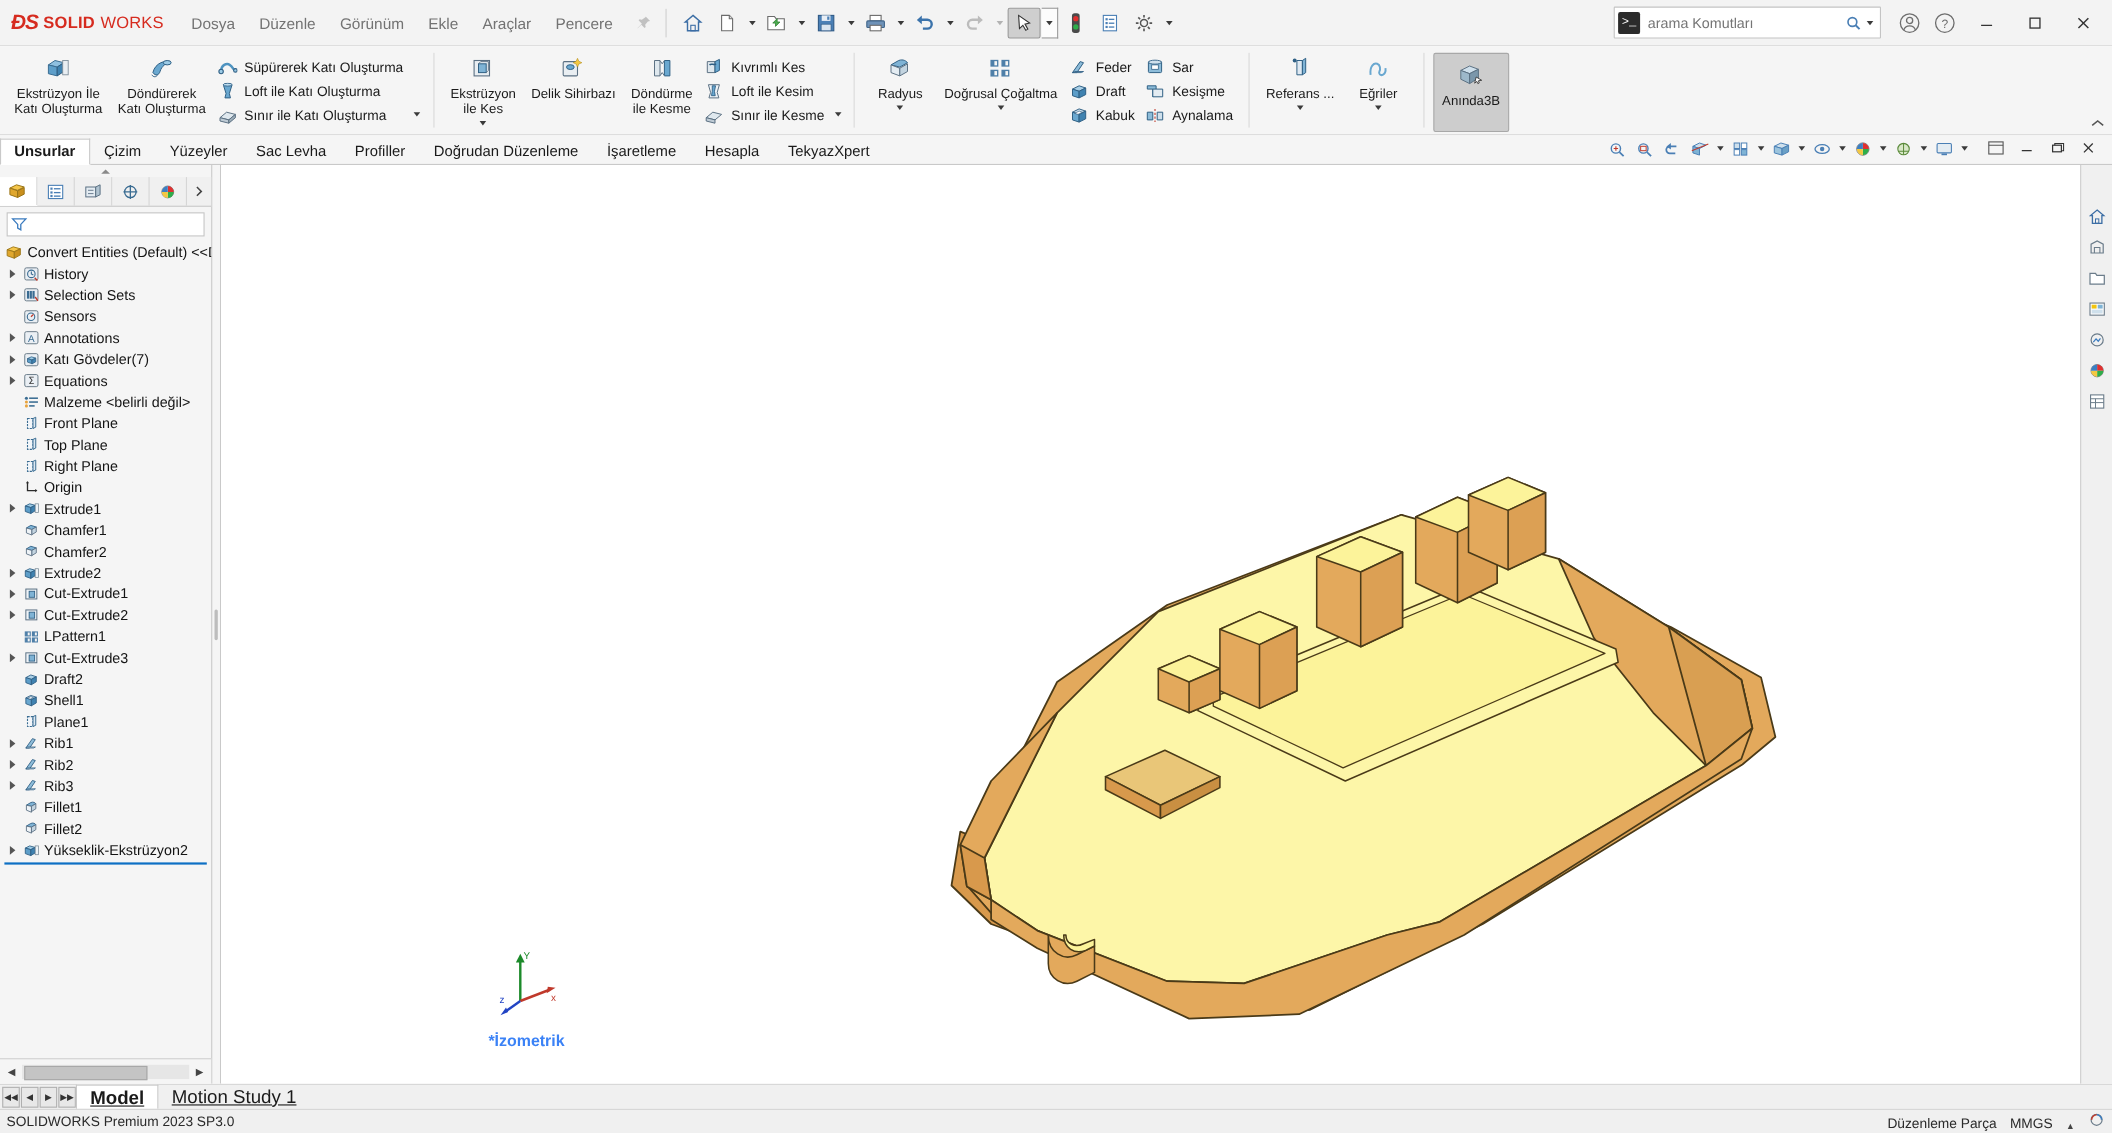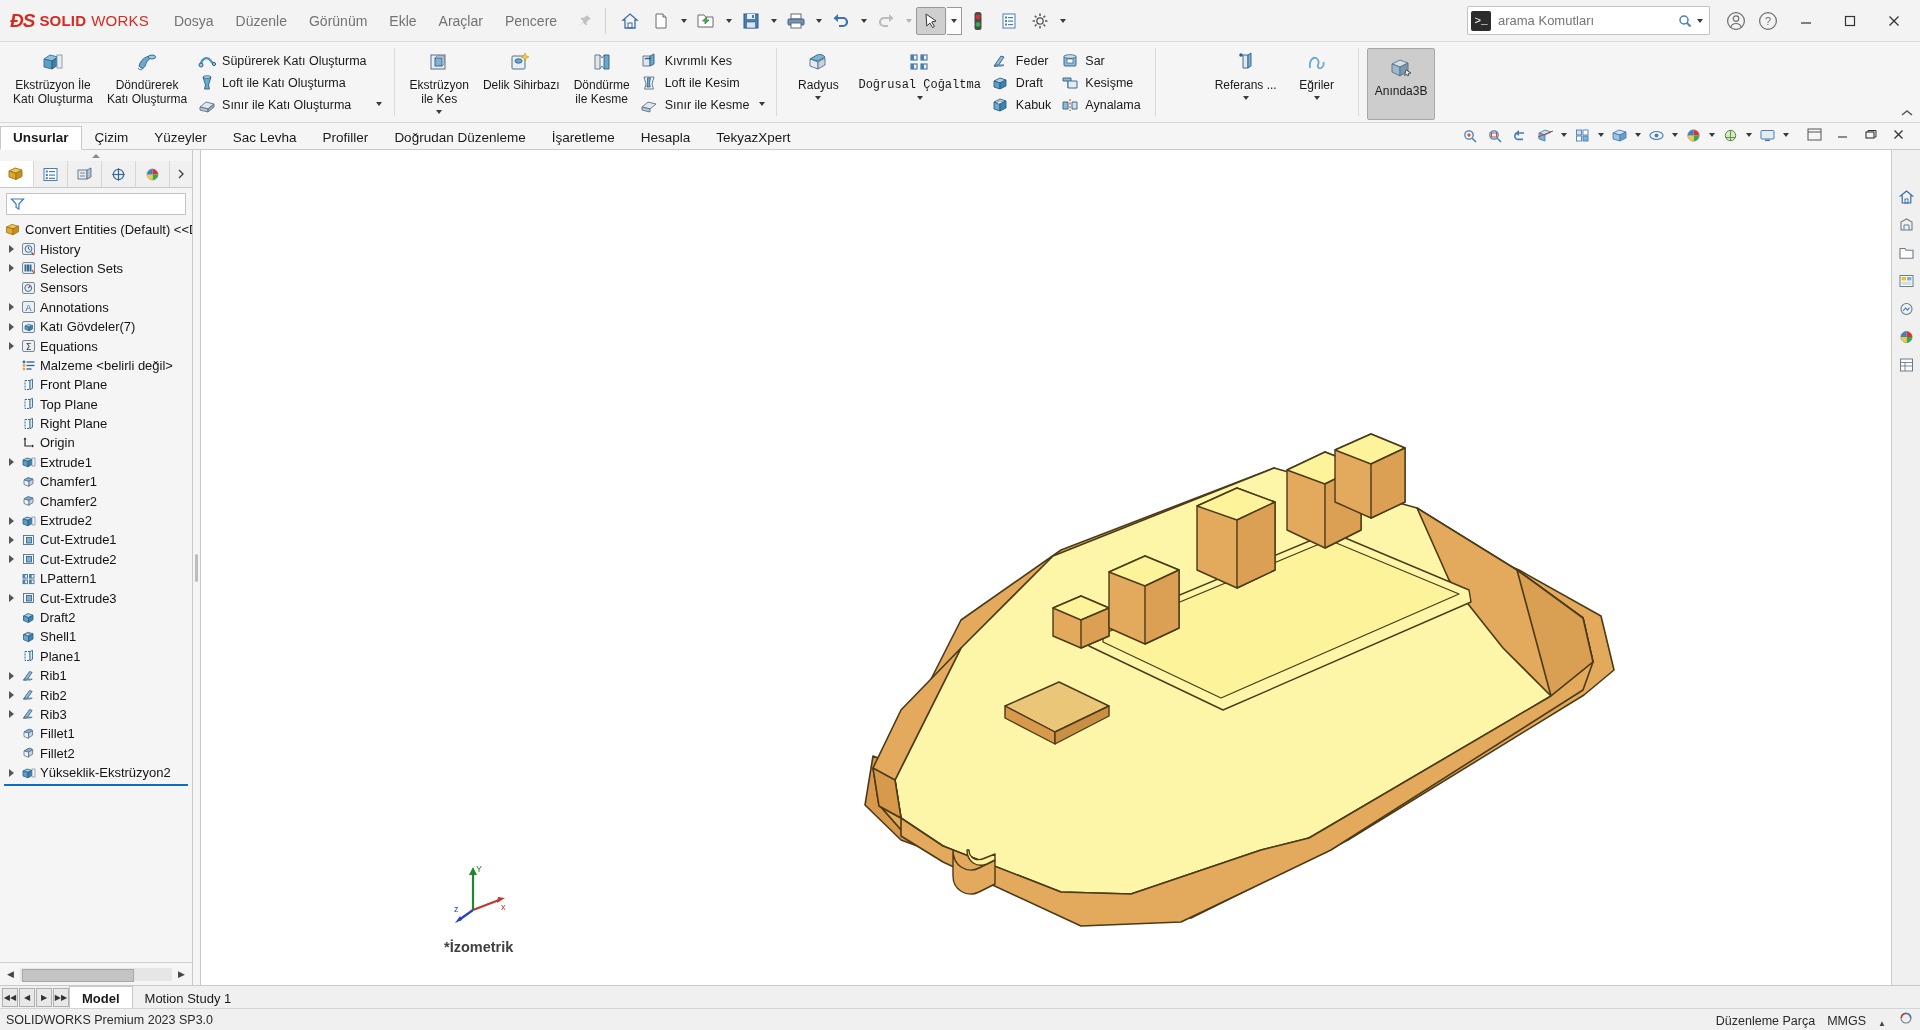--- a/index.html
+++ b/index.html
@@ -105,34 +105,34 @@
   .hscroll{flex:1;height:13px;background:#e6e6e6;margin:0 3px;position:relative;}
   .hscroll .thumb{position:absolute;left:2px;top:1px;height:11px;width:110px;background:#c4c4c4;border:1px solid #a8a8a8;}
   .arrowbtn{width:13px;height:15px;display:flex;align-items:center;justify-content:center;font-size:9px;color:#444;}
   .splitter{width:7px;background:#f5f5f5;border-right:1px solid #c9c9c9;display:flex;align-items:center;
             justify-content:center;flex:none;}
   .splitter .dots{width:3px;height:28px;background:#bdbdbd;border-radius:2px;}
 
   
   .graphics{flex:1;position:relative;background:#ffffff;overflow:hidden;}
   .triad{position:absolute;left:252px;bottom:58px;}
-  .viewlabel{position:absolute;left:243px;bottom:30px;font-size:14.5px;color:#404040;font-weight:bold;}
+  .viewlabel{position:absolute;left:243px;bottom:30px;font-size:14.5px;color:#3b82f6;font-weight:bold;}
   .modelsvg{position:absolute;left:0;top:0;}
 
   
   .righttb{width:28px;background:#f0f0f0;border-left:1px solid #c9c9c9;display:flex;flex-direction:column;
            align-items:center;padding-top:34px;gap:2px;flex:none;}
   .rtb{width:24px;height:24px;display:flex;align-items:center;justify-content:center;border:1px solid transparent;}
 
   
   .bottombar{height:22px;background:#f0f0f0;border-top:1px solid #c9c9c9;display:flex;align-items:stretch;flex:none;}
   .navbtns{display:flex;align-items:center;padding-left:2px;gap:1px;}
   .navb{width:14px;height:17px;border:1px solid #b0b0b0;background:#e8e8e8;display:flex;
         align-items:center;justify-content:center;font-size:8px;color:#333;}
-  .btab{padding:2px 12px 0 12px;font-size:13px;display:flex;align-items:center;cursor:default;}
+  .btab{padding:2px 12px 0 12px;font-size:17px;display:flex;align-items:center;cursor:default;text-decoration:underline;}
   .btab.active{background:#fff;border:1px solid #c9c9c9;border-bottom:none;font-weight:bold;}
   .statusbar{height:21px;background:#f0f0f0;border-top:1px solid #d4d4d4;display:flex;align-items:center;
              font-size:12.5px;color:#2a2a2a;flex:none;padding:0 6px;}
   .sb-right{margin-left:auto;display:flex;align-items:flex-end;gap:12px;}
   .sb-caret{font-size:8px;color:#444;}
 </style>
 </head>
 <body>
 
 <div class="app">
@@ -439,21 +439,21 @@
             <svg width="26" height="22" viewBox="0 0 26 22">
                 <path d="M5 8l7-4c4-1.5 7 .5 8 2l-7 4z" fill="#7fb3d5" stroke="#2f5f84" stroke-width=".9"></path>
                 <path d="M5 8v7l8 3v-7z" fill="#e4ecf2" stroke="#5b7083" stroke-width=".9"></path>
                 <path d="M13 11l7-4v7l-7 4z" fill="#c3d4e0" stroke="#5b7083" stroke-width=".9"></path>
               </svg>
           </div>
           <div class="lbl">Radyus</div>
         </div>
         <div class="bigdrop"></div>
       </div>
-      <div style="display:flex;flex-direction:column;align-items:center;font-family:Liberation Mono, monospace;">
+      <div style="display:flex;flex-direction:column;align-items:center;">
         <div class="big">
           <div class="ico">
             <svg width="26" height="22" viewBox="0 0 26 22">
                 <g fill="none" stroke="#4e7fa8" stroke-width="1.2">
                   <rect x="4" y="4" width="6" height="5"></rect>
                   <rect x="14" y="4" width="6" height="5"></rect>
                   <rect x="4" y="13" width="6" height="5"></rect>
                   <rect x="14" y="13" width="6" height="5"></rect>
                 </g>
                 <g fill="#4e7fa8">
@@ -529,21 +529,21 @@
               </svg>
           </div>
           <div class="lbl">Aynalama</div>
         </div>
       </div>
     </div>
 
     <div class="rsep"></div>
 
     <div class="rgroup">
-      <div style="display:flex;flex-direction:column;align-items:center;margin-left:44px;">
+      <div style="display:flex;flex-direction:column;align-items:center;">
         <div class="big">
           <div class="ico">
             <svg width="24" height="22" viewBox="0 0 24 22">
                 <path d="M9 4h5v13H9z" fill="#dfe9f2" stroke="#2f5f84" stroke-width=".9"></path>
                 <path d="M14 4l3-2v13l-3 2z" fill="#7fb3d5" stroke="#2f5f84" stroke-width=".9"></path>
                 <circle cx="7" cy="4" r="1.8" fill="#2f5f84"></circle>
               </svg>
           </div>
           <div class="lbl">Referans ...</div>
         </div>

